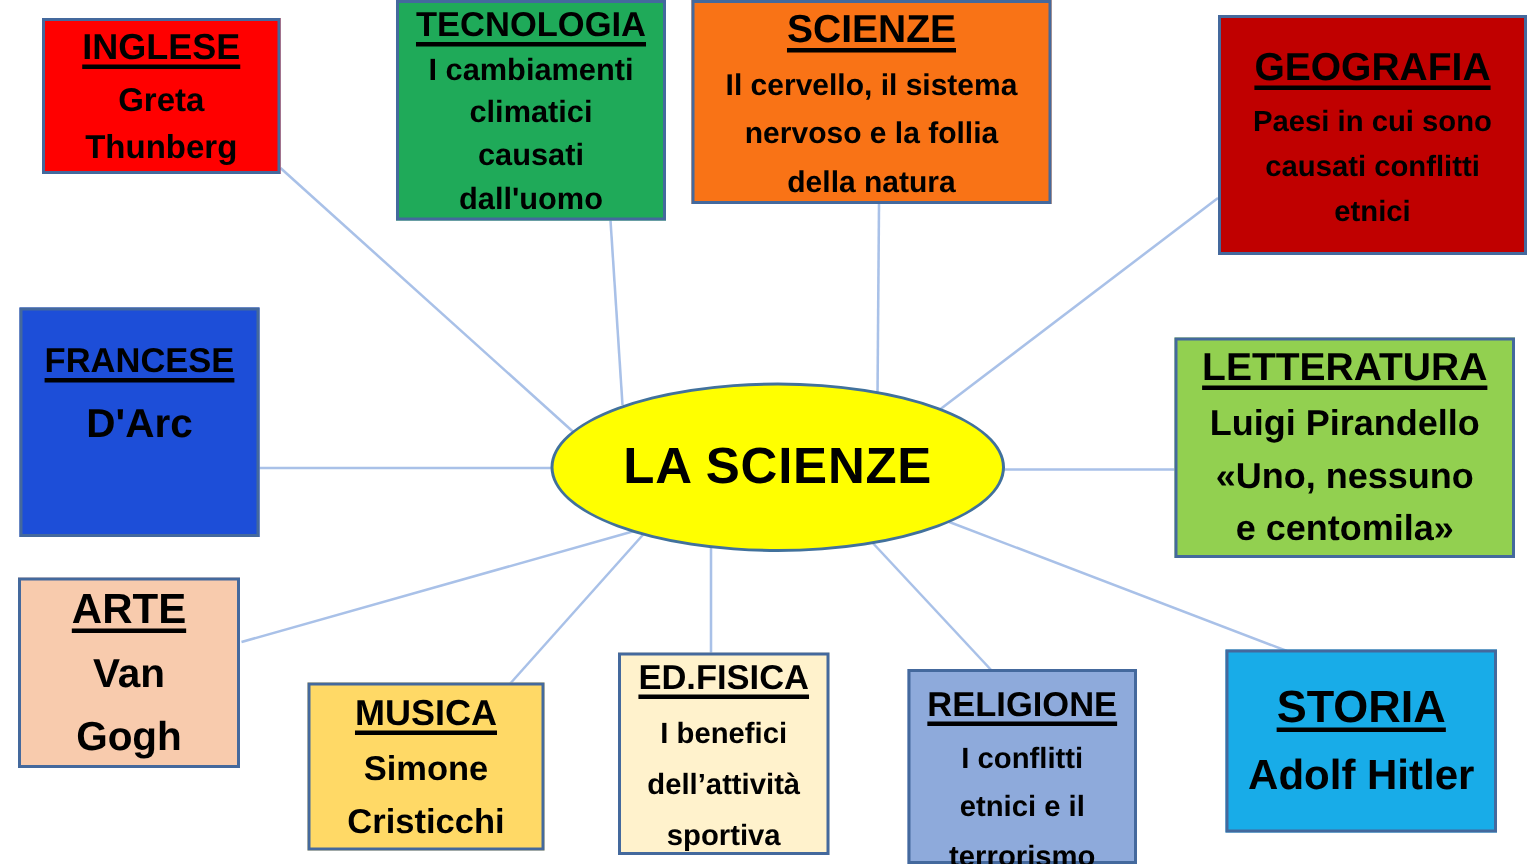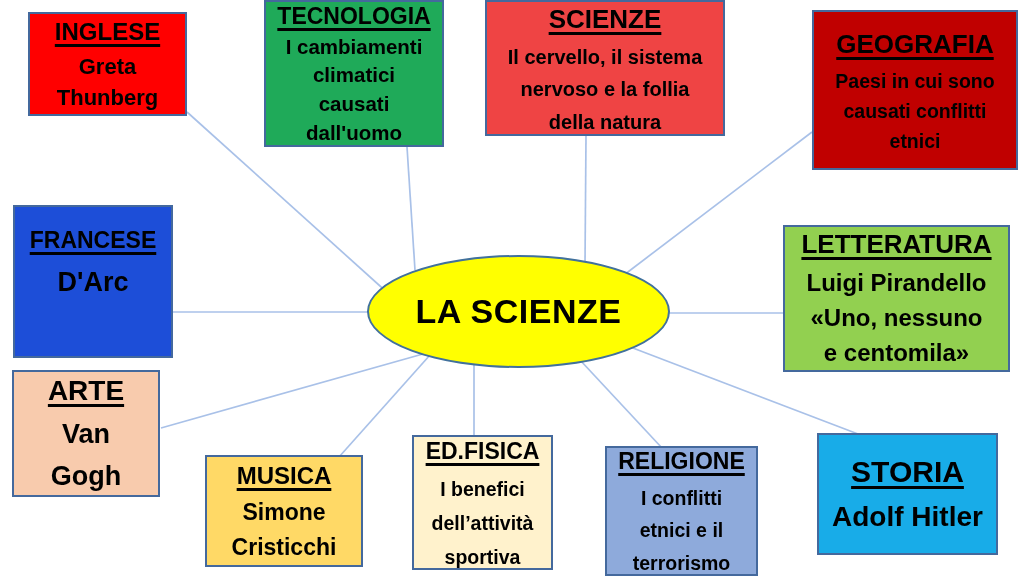--- a/index.html
+++ b/index.html
@@ -43,21 +43,21 @@
   .n-tecnologia{left:264px;top:0;width:180px;height:147px;font-size:20.5px;line-height:1.4;}
   .n-tecnologia .node-title{font-size:23px;margin-bottom:1px;}
   .n-scienze{left:461px;top:0;width:240px;height:136px;font-size:20px;line-height:1.62;}
   .n-scienze .node-title{font-size:26px;margin-bottom:1px;}
   .n-geografia{left:812px;top:10px;width:206px;height:160px;font-size:19.5px;line-height:1.55;}
   .n-geografia .node-title{font-size:26px;margin-bottom:2px;}
   .n-francese{left:13px;top:205px;width:160px;height:153px;font-size:27px;line-height:1.5;justify-content:flex-start;padding-top:16px;}
   .n-francese .node-title{font-size:23px;margin-bottom:4px;}
   .n-letteratura{left:783px;top:225px;width:227px;height:147px;font-size:24px;line-height:1.45;}
   .n-letteratura .node-title{font-size:26px;margin-bottom:2px;}
-  .n-arte{left:12px;top:370px;width:148px;height:127px;font-size:27px;line-height:1.55;}
+  .n-arte{left:12px;top:385px;width:148px;height:127px;font-size:27px;line-height:1.55;}
   .n-arte .node-title{font-size:28px;margin-bottom:2px;}
   .n-musica{left:205px;top:455px;width:158px;height:112px;font-size:23px;line-height:1.5;}
   .n-musica .node-title{font-size:24px;margin-bottom:1px;}
   .n-edfisica{left:412px;top:435px;width:141px;height:135px;font-size:19.5px;line-height:1.75;}
   .n-edfisica .node-title{font-size:23px;margin-bottom:1px;}
   .n-religione{left:605px;top:446px;width:153px;height:130px;font-size:19.5px;line-height:1.68;}
   .n-religione .node-title{font-size:23px;margin-bottom:1px;}
   .n-storia{left:817px;top:433px;width:181px;height:122px;font-size:28px;line-height:1.45;}
   .n-storia .node-title{font-size:30px;margin-bottom:4px;}
   .node-line{display:block;}
@@ -88,21 +88,21 @@
   </div>
 
   <div class="node n-tecnologia" style="background-color: rgb(31, 170, 89);">
     <span class="node-title">TECNOLOGIA</span>
     <span class="node-line">I cambiamenti</span>
     <span class="node-line">climatici</span>
     <span class="node-line">causati</span>
     <span class="node-line">dall'uomo</span>
   </div>
 
-  <div class="node n-scienze" style="background-color: #ef4444; margin-left: 24px;">
+  <div class="node n-scienze" style="background-color: #f97316;">
     <span class="node-title">SCIENZE</span>
     <span class="node-line">Il cervello, il sistema</span>
     <span class="node-line">nervoso e la follia</span>
     <span class="node-line">della natura</span>
   </div>
 
   <div class="node n-geografia" style="background-color: rgb(192, 0, 0);">
     <span class="node-title">GEOGRAFIA</span>
     <span class="node-line">Paesi in cui sono</span>
     <span class="node-line">causati conflitti</span>
@@ -133,21 +133,21 @@
     <span class="node-line">Cristicchi</span>
   </div>
 
   <div class="node n-edfisica" style="background-color: rgb(255, 242, 204);">
     <span class="node-title">ED.FISICA</span>
     <span class="node-line">I benefici</span>
     <span class="node-line">dell’attività</span>
     <span class="node-line">sportiva</span>
   </div>
 
-  <div class="node n-religione" style="background-color: rgb(142, 170, 219);">
+  <div class="node n-religione" style="background-color: rgb(142, 170, 219); justify-content: space-between;">
     <span class="node-title">RELIGIONE</span>
     <span class="node-line">I conflitti</span>
     <span class="node-line">etnici e il</span>
     <span class="node-line">terrorismo</span>
   </div>
 
   <div class="node n-storia" style="background-color: rgb(24, 172, 232);">
     <span class="node-title">STORIA</span>
     <span class="node-line">Adolf Hitler</span>
   </div>

